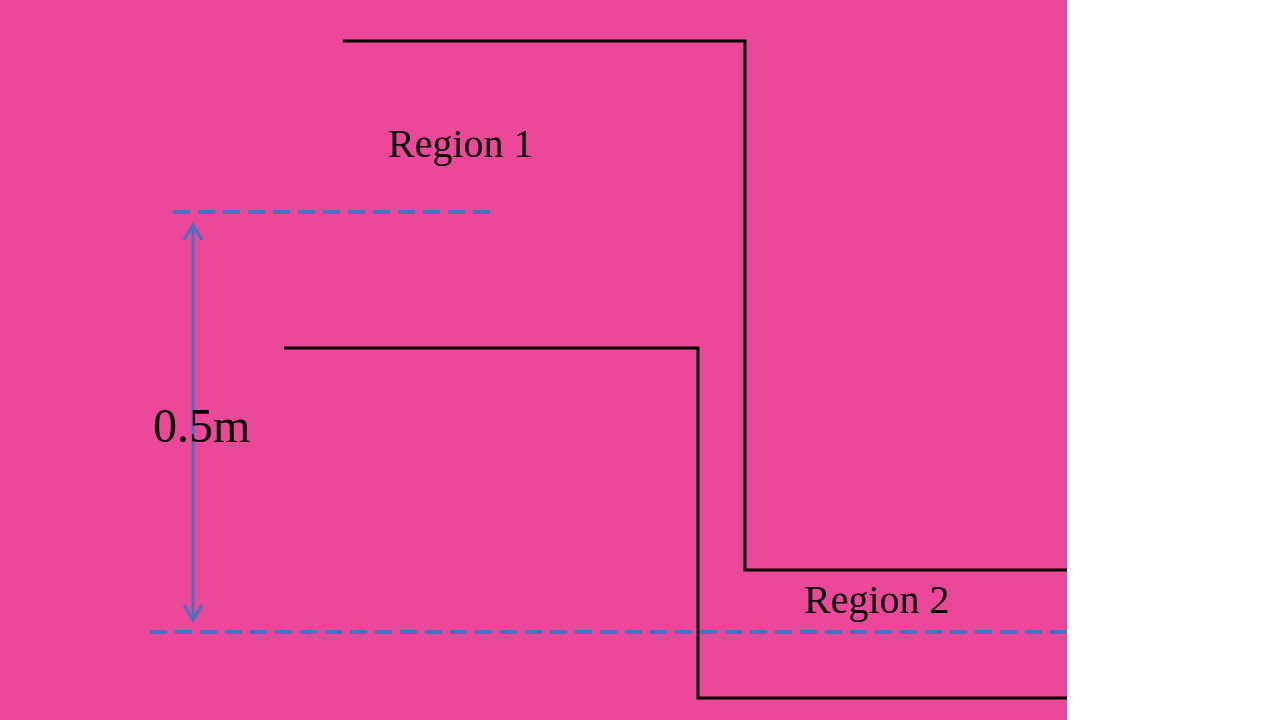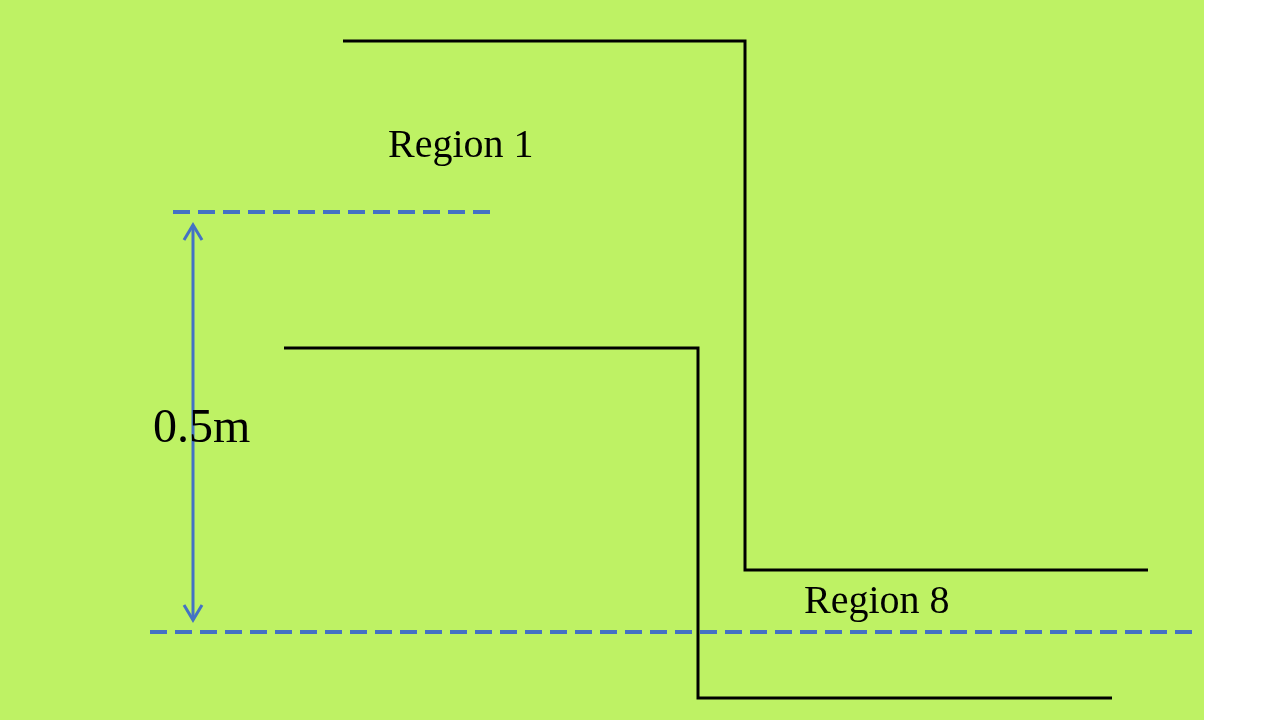--- a/index.html
+++ b/index.html
@@ -6,23 +6,23 @@
   html, body {
     margin: 0;
     padding: 0;
     background: #ffffff;
   }
   body {
     font-family: "Liberation Serif", "DejaVu Serif", serif;
   }
   #canvas {
     position: relative;
-    width: 1204px;
+    width: 1067px;
     height: 720px;
-    background: #bef264;
+    background: #ec4899;
     overflow: hidden;
   }
   #diagram-svg {
     position: absolute;
     left: 0;
     top: 0;
     width: 1280px;
     height: 720px;
     display: block;
   }
@@ -69,15 +69,15 @@
       <line x1="193" y1="225" x2="193" y2="620" stroke="#4472C4" stroke-width="3" stroke-linecap="butt"></line>
       <polyline points="184,240 193,225 202,240" fill="none" stroke="#4472C4" stroke-width="3" stroke-linecap="butt" stroke-linejoin="miter"></polyline>
       <polyline points="184,605 193,620 202,605" fill="none" stroke="#4472C4" stroke-width="3" stroke-linecap="butt" stroke-linejoin="miter"></polyline>
     </g>
   </svg>
 
   <div class="diagram-label" id="label-region-1">Region 1</div>
 
   <div class="diagram-label" id="label-height-dimension">0.5m</div>
 
-  <div class="diagram-label" id="label-region-2">Region 8</div>
+  <div class="diagram-label" id="label-region-2">Region 2</div>
 
 </div>
 
 </body></html>

